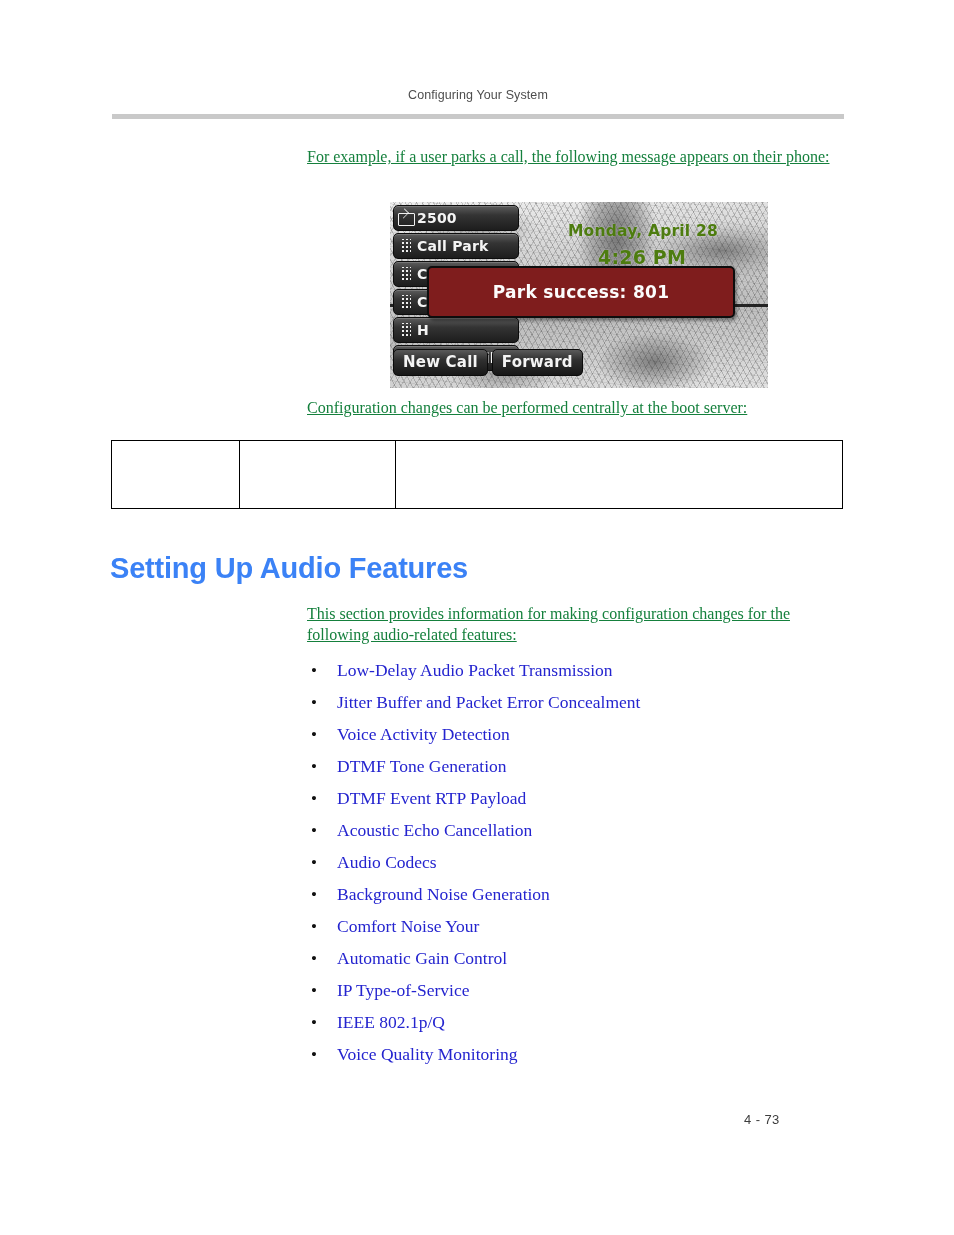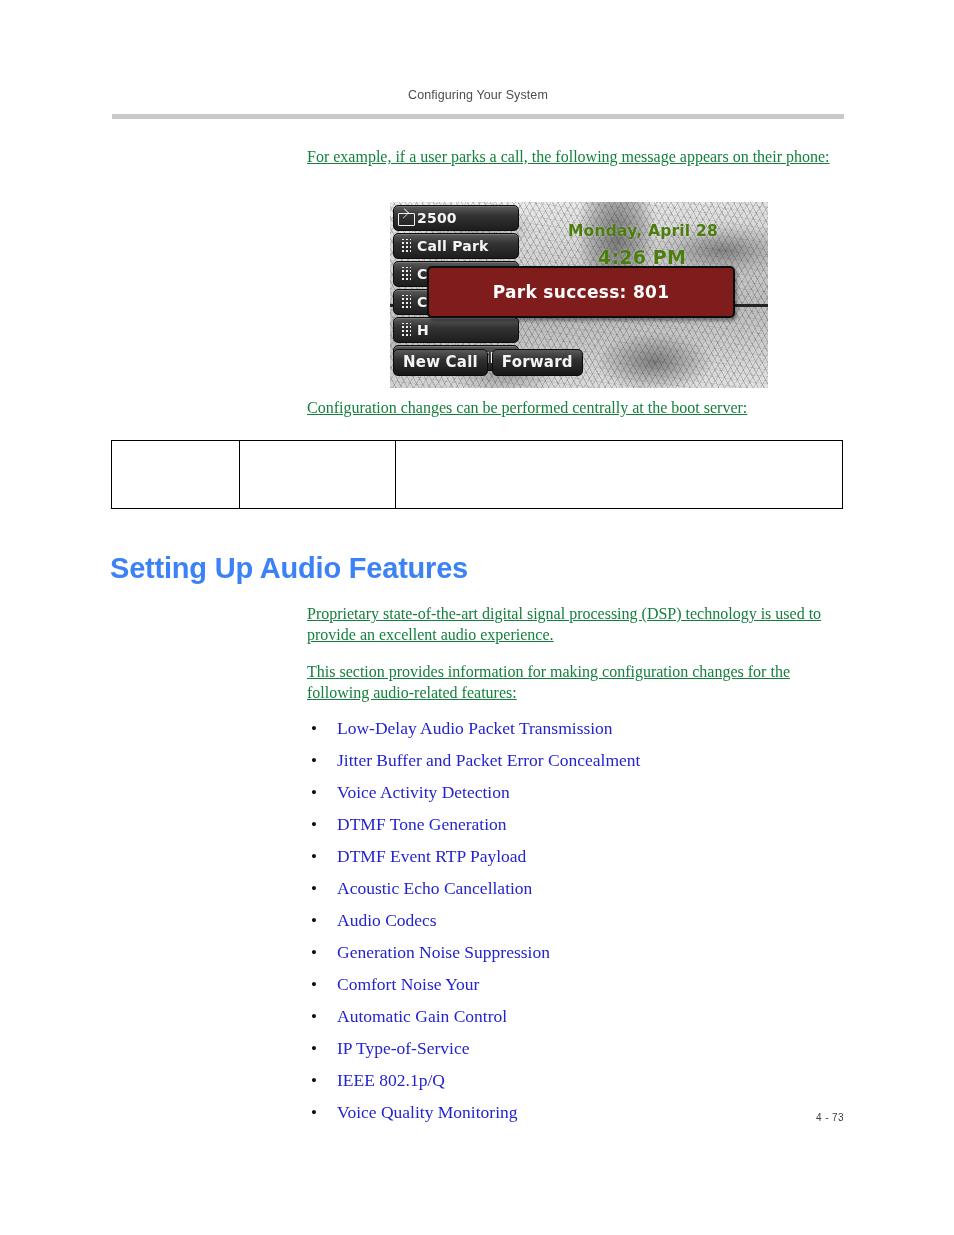--- a/index.html
+++ b/index.html
@@ -261,23 +261,23 @@
     line-height: 19px;
   }
   ul.xref-list li .xref { color: #2424cf; }
 
   
   .folio {
     position: absolute;
     left: 744px;
     top: 1112px;
     width: 100px;
-    text-align: right;
+    text-align: left;
     font-family: "Liberation Sans", sans-serif;
-    font-size: 10px;
+    font-size: 13px;
     color: #3d3d3d;
     letter-spacing: .4px;
   }
 </style>
 </head>
 <body>
 
 <div class="page-header">Configuring Your System</div>
 <div class="header-rule"></div>
 
@@ -336,32 +336,31 @@
       <td style="width:128px;"></td>
       <td style="width:156px;"></td>
       <td></td>
     </tr>
   </tbody>
 </table>
 
 <h1 class="section">Setting Up Audio Features</h1>
 
 <div class="content-lower">
-  <p class="body">Proprietary state-of-the-art digital signal processing (DSP) technology is used to provide an excellent audio experience.</p>
   <p class="body">This section provides information for making configuration changes for the following audio-related features:</p>
 
   <ul class="xref-list">
     <li><span class="bullet">•</span><a class="xref" href="#" style="text-decoration:none;">Low-Delay Audio Packet Transmission</a></li>
     <li><span class="bullet">•</span><a class="xref" href="#" style="text-decoration:none;">Jitter Buffer and Packet Error Concealment</a></li>
     <li><span class="bullet">•</span><a class="xref" href="#" style="text-decoration:none;">Voice Activity Detection</a></li>
     <li><span class="bullet">•</span><a class="xref" href="#" style="text-decoration:none;">DTMF Tone Generation</a></li>
     <li><span class="bullet">•</span><a class="xref" href="#" style="text-decoration:none;margin-top:17px;">DTMF Event RTP Payload</a></li>
     <li><span class="bullet">•</span><a class="xref" href="#" style="text-decoration:none;">Acoustic Echo Cancellation</a></li>
     <li><span class="bullet">•</span><a class="xref" href="#" style="text-decoration:none;">Audio Codecs</a></li>
-    <li><span class="bullet">•</span><a class="xref" href="#" style="text-decoration:none;">Generation Noise Suppression</a></li>
+    <li><span class="bullet">•</span><a class="xref" href="#" style="text-decoration:none;">Background Noise Generation</a></li>
     <li><span class="bullet">•</span><a class="xref" href="#" style="text-decoration:none;">Comfort Noise Your</a></li>
     <li><span class="bullet">•</span><a class="xref" href="#" style="text-decoration:none;">Automatic Gain Control</a></li>
     <li><span class="bullet">•</span><a class="xref" href="#" style="text-decoration:none;">IP Type-of-Service</a></li>
     <li><span class="bullet">•</span><a class="xref" href="#" style="text-decoration:none;">IEEE 802.1p/Q</a></li>
     <li><span class="bullet">•</span><a class="xref" href="#" style="text-decoration:none;">Voice Quality Monitoring</a></li>
   </ul>
 </div>
 
 <div class="folio">4 - 73</div>
 

